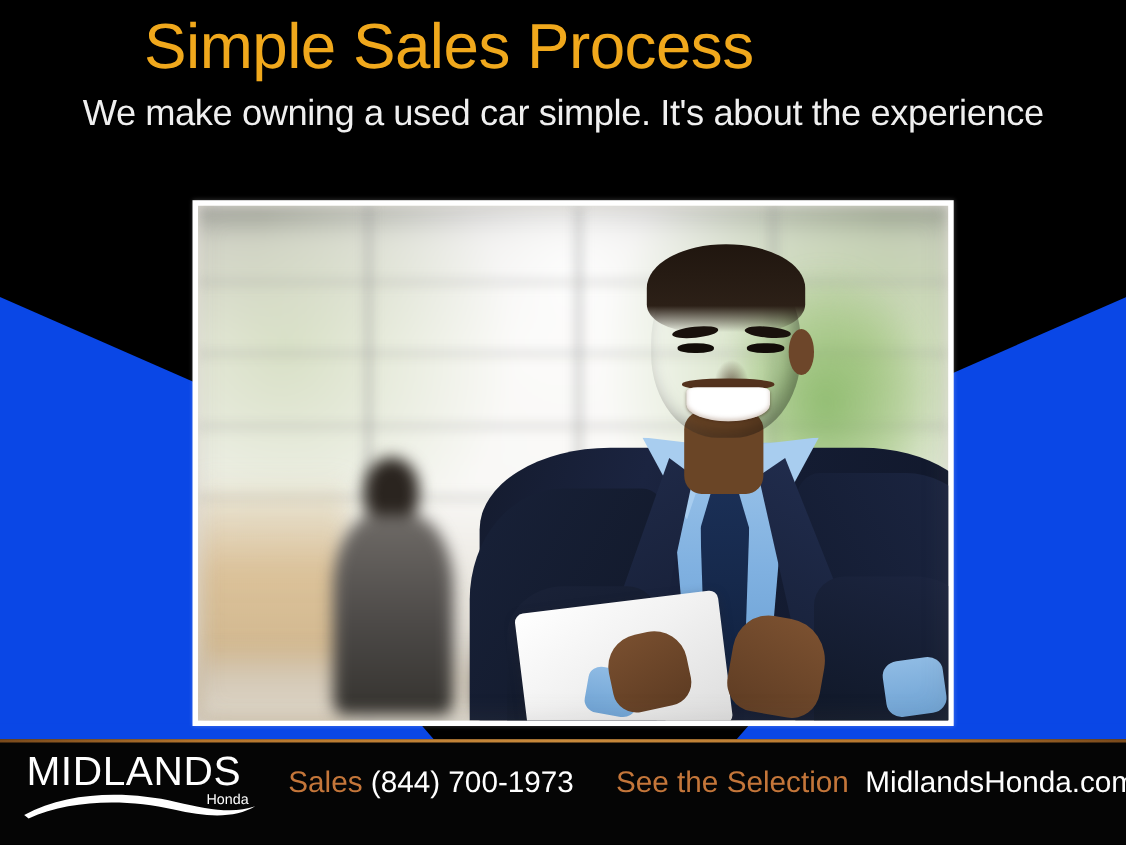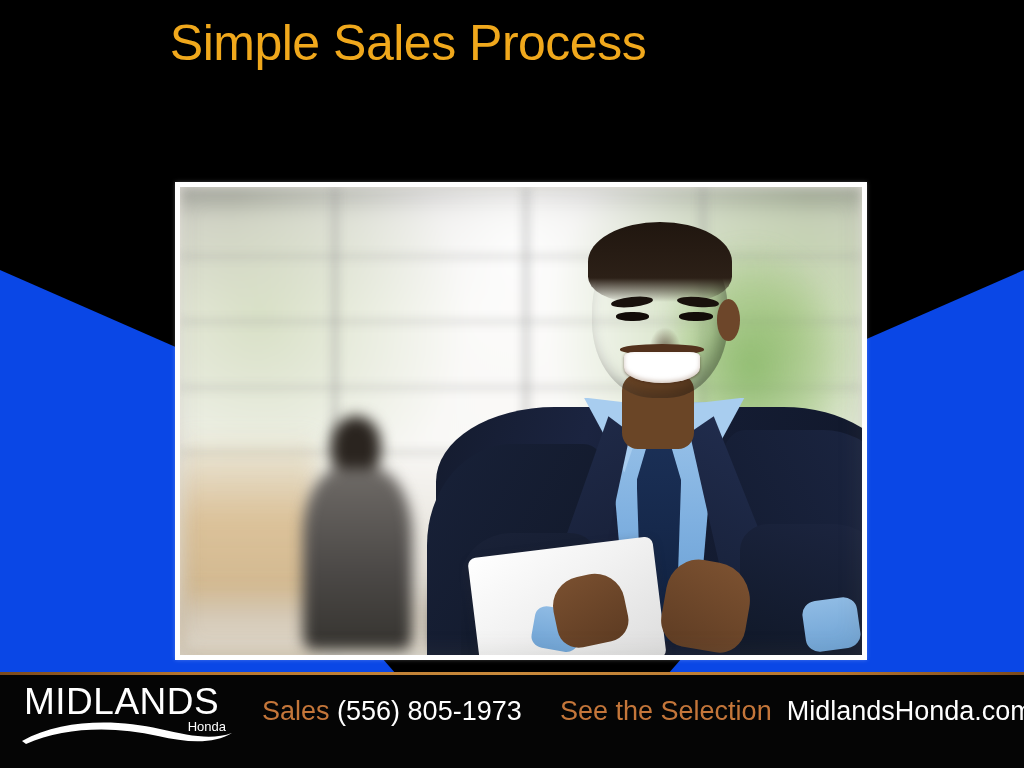--- a/index.html
+++ b/index.html
@@ -30,21 +30,21 @@
     width: 1024px;
     height: 140px;
     text-align: center;
     z-index: 40;
   }
   .title {
     position: absolute;
     top: 6px;
     left: 0;
     width: 816px;
-    font-size: 50px;
+    font-size: 58px;
     line-height: 74px;
     font-weight: 400;
     letter-spacing: -0.5px;
     color: #F0A81C;
     white-space: nowrap;
   }
   .subtitle {
     position: absolute;
     top: 82px;
     left: 0;
@@ -425,20 +425,21 @@
   #site-group  { left: 560px; }
   .f-inline { display: inline; margin-top: 25px; }
 </style>
 </head>
 <body>
 
 <div id="slide">
 
   <div class="header">
     <div class="title">Simple Sales Process</div>
+    <div class="subtitle">We make owning a used car simple. It's about the experience</div>
   </div>
 
   <div class="blue-left"></div>
   <div class="blue-right"></div>
   <div class="blue-bottom-band"></div>
   <div class="band-notch"></div>
 
   <div class="photo-frame">
     <div class="photo">
 
@@ -508,21 +509,21 @@
 
     <div class="logo">
       <div class="logo-main">MIDLANDS</div>
       <div class="logo-sub">Honda</div>
       <svg class="logo-swoosh" viewBox="0 0 214 28">
         <path d="M2 24 C 42 2, 96 2, 140 12 C 170 19, 192 23, 212 16 C 194 27, 168 26, 138 19 C 94 9, 44 10, 6 27 Z" fill="#FFFFFF"></path>
       </svg>
     </div>
 
     <div class="f-text" id="sales-group">
-      <span class="f-inline f-accent">Sales</span><span class="f-inline">&nbsp;</span><span class="f-inline f-white">(556) 805-1973</span>
+      <span class="f-inline f-accent">Sales</span><span class="f-inline">&nbsp;</span><span class="f-inline f-white">(844) 700-1973</span>
     </div>
 
     <div class="f-text" id="site-group">
       <span class="f-inline f-accent">See the Selection</span><span class="f-inline">&nbsp;&nbsp;</span><span class="f-inline f-white">MidlandsHonda.com</span>
     </div>
   </div>
 
 </div>
 
 </body></html>

